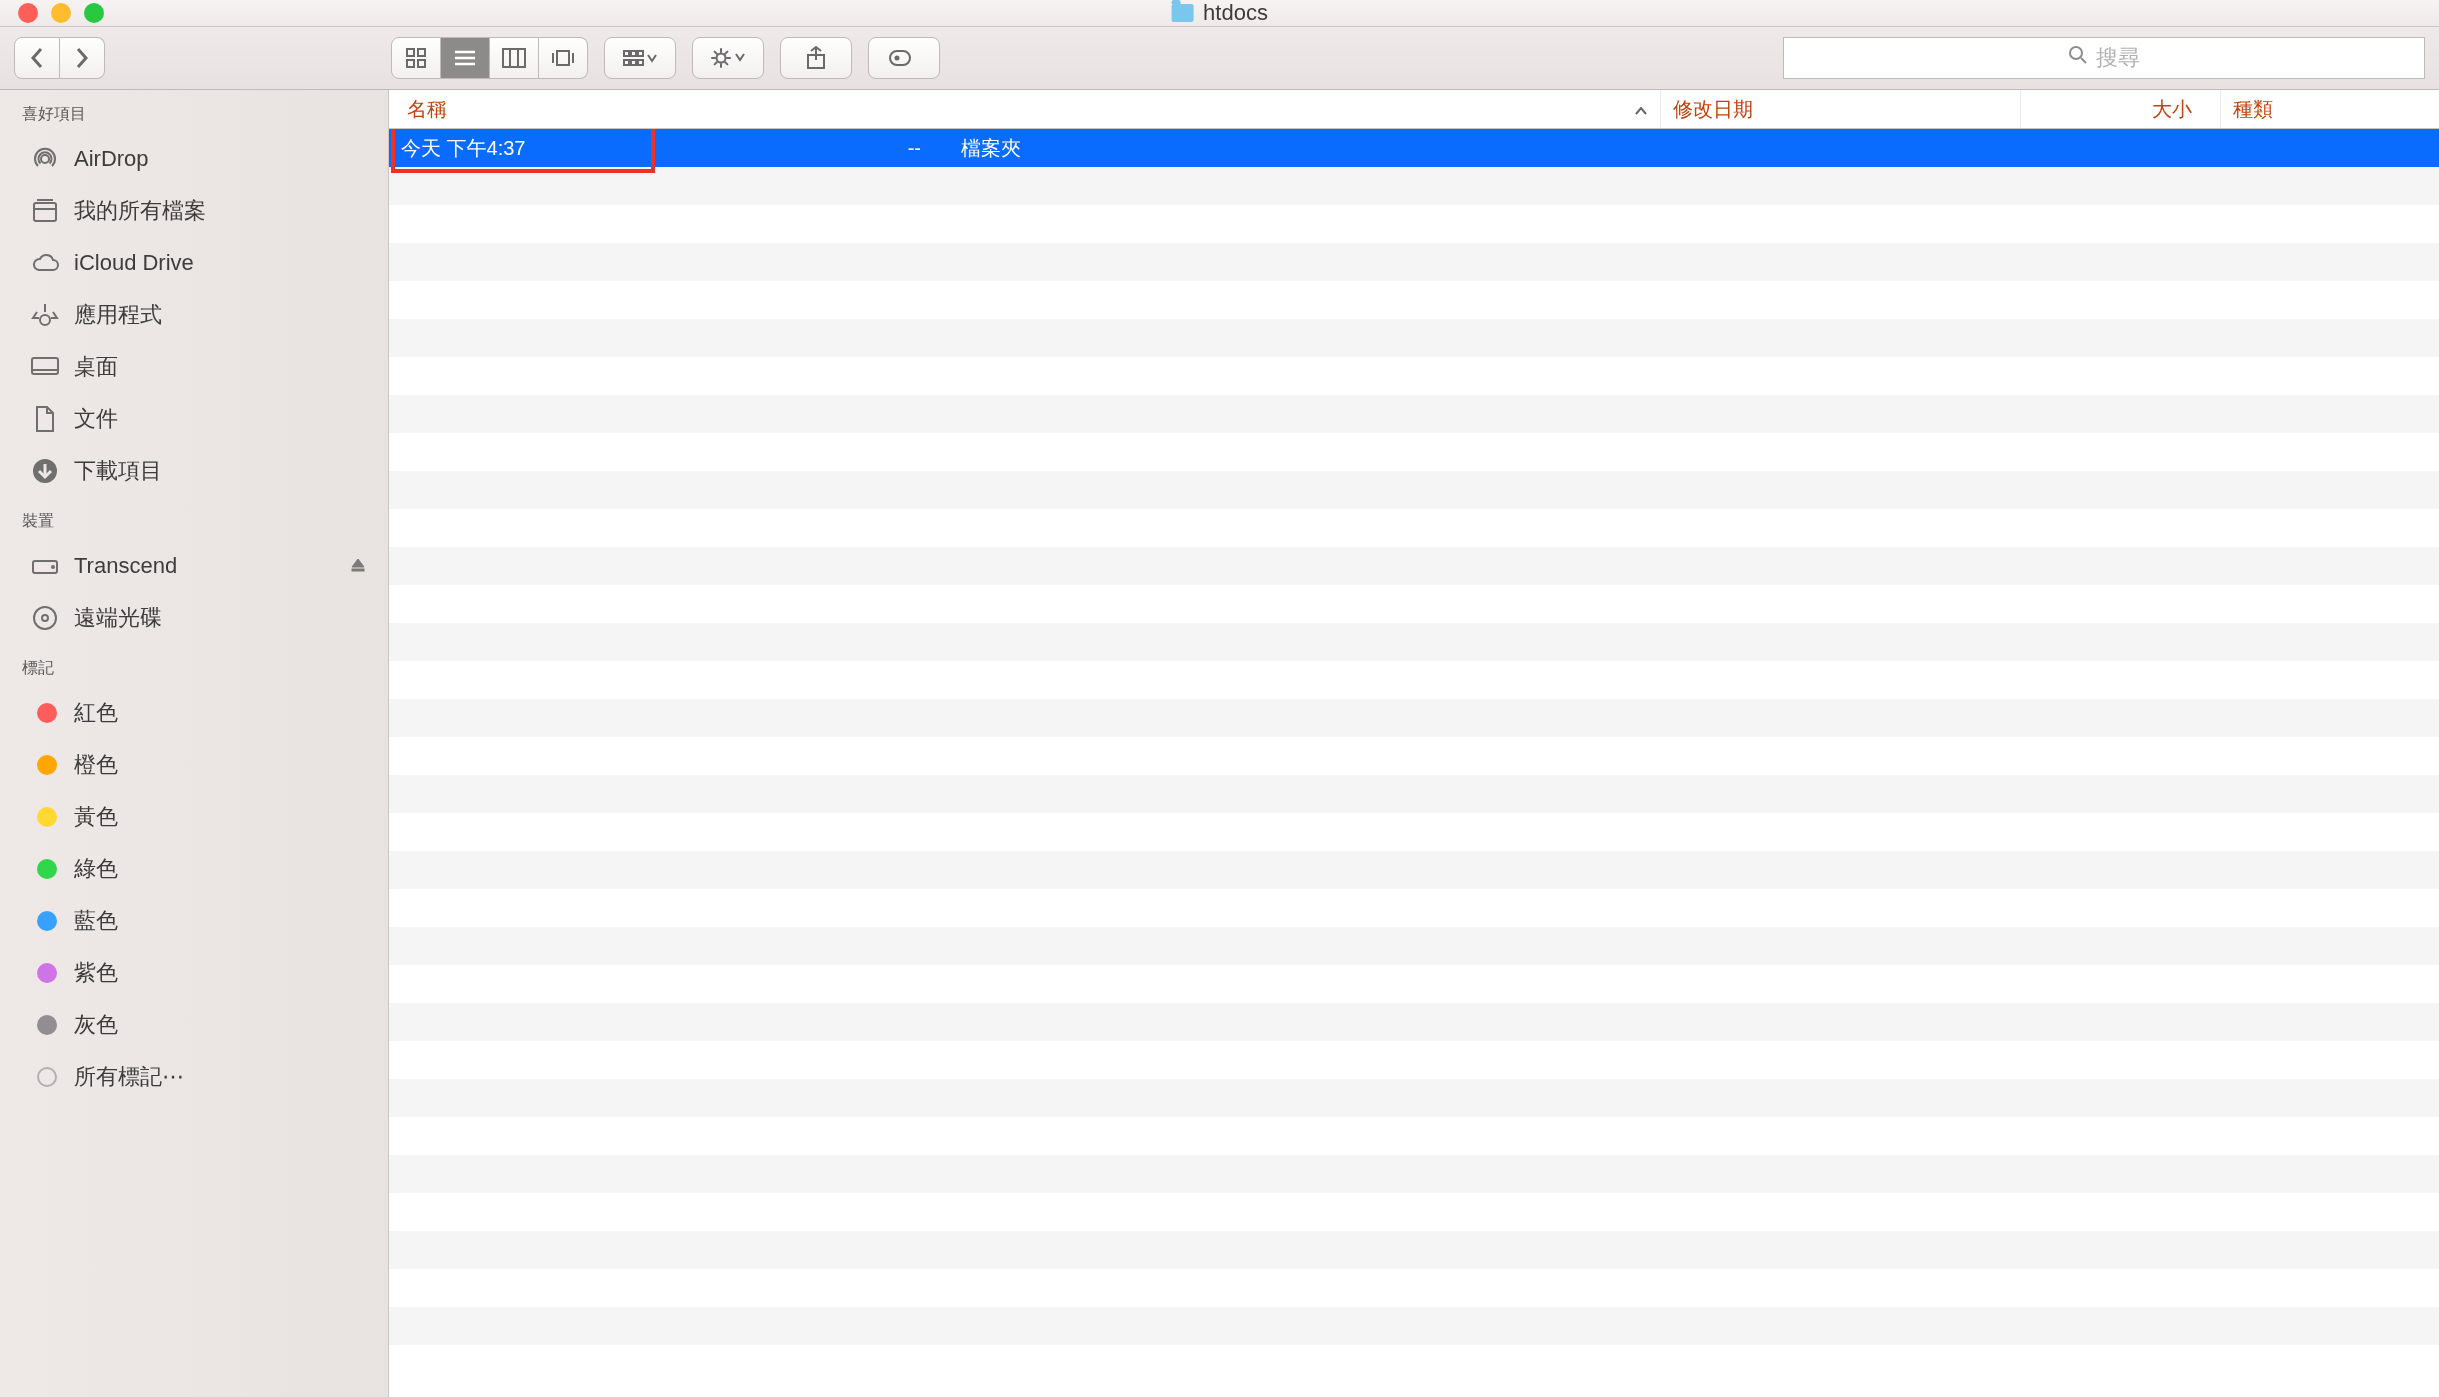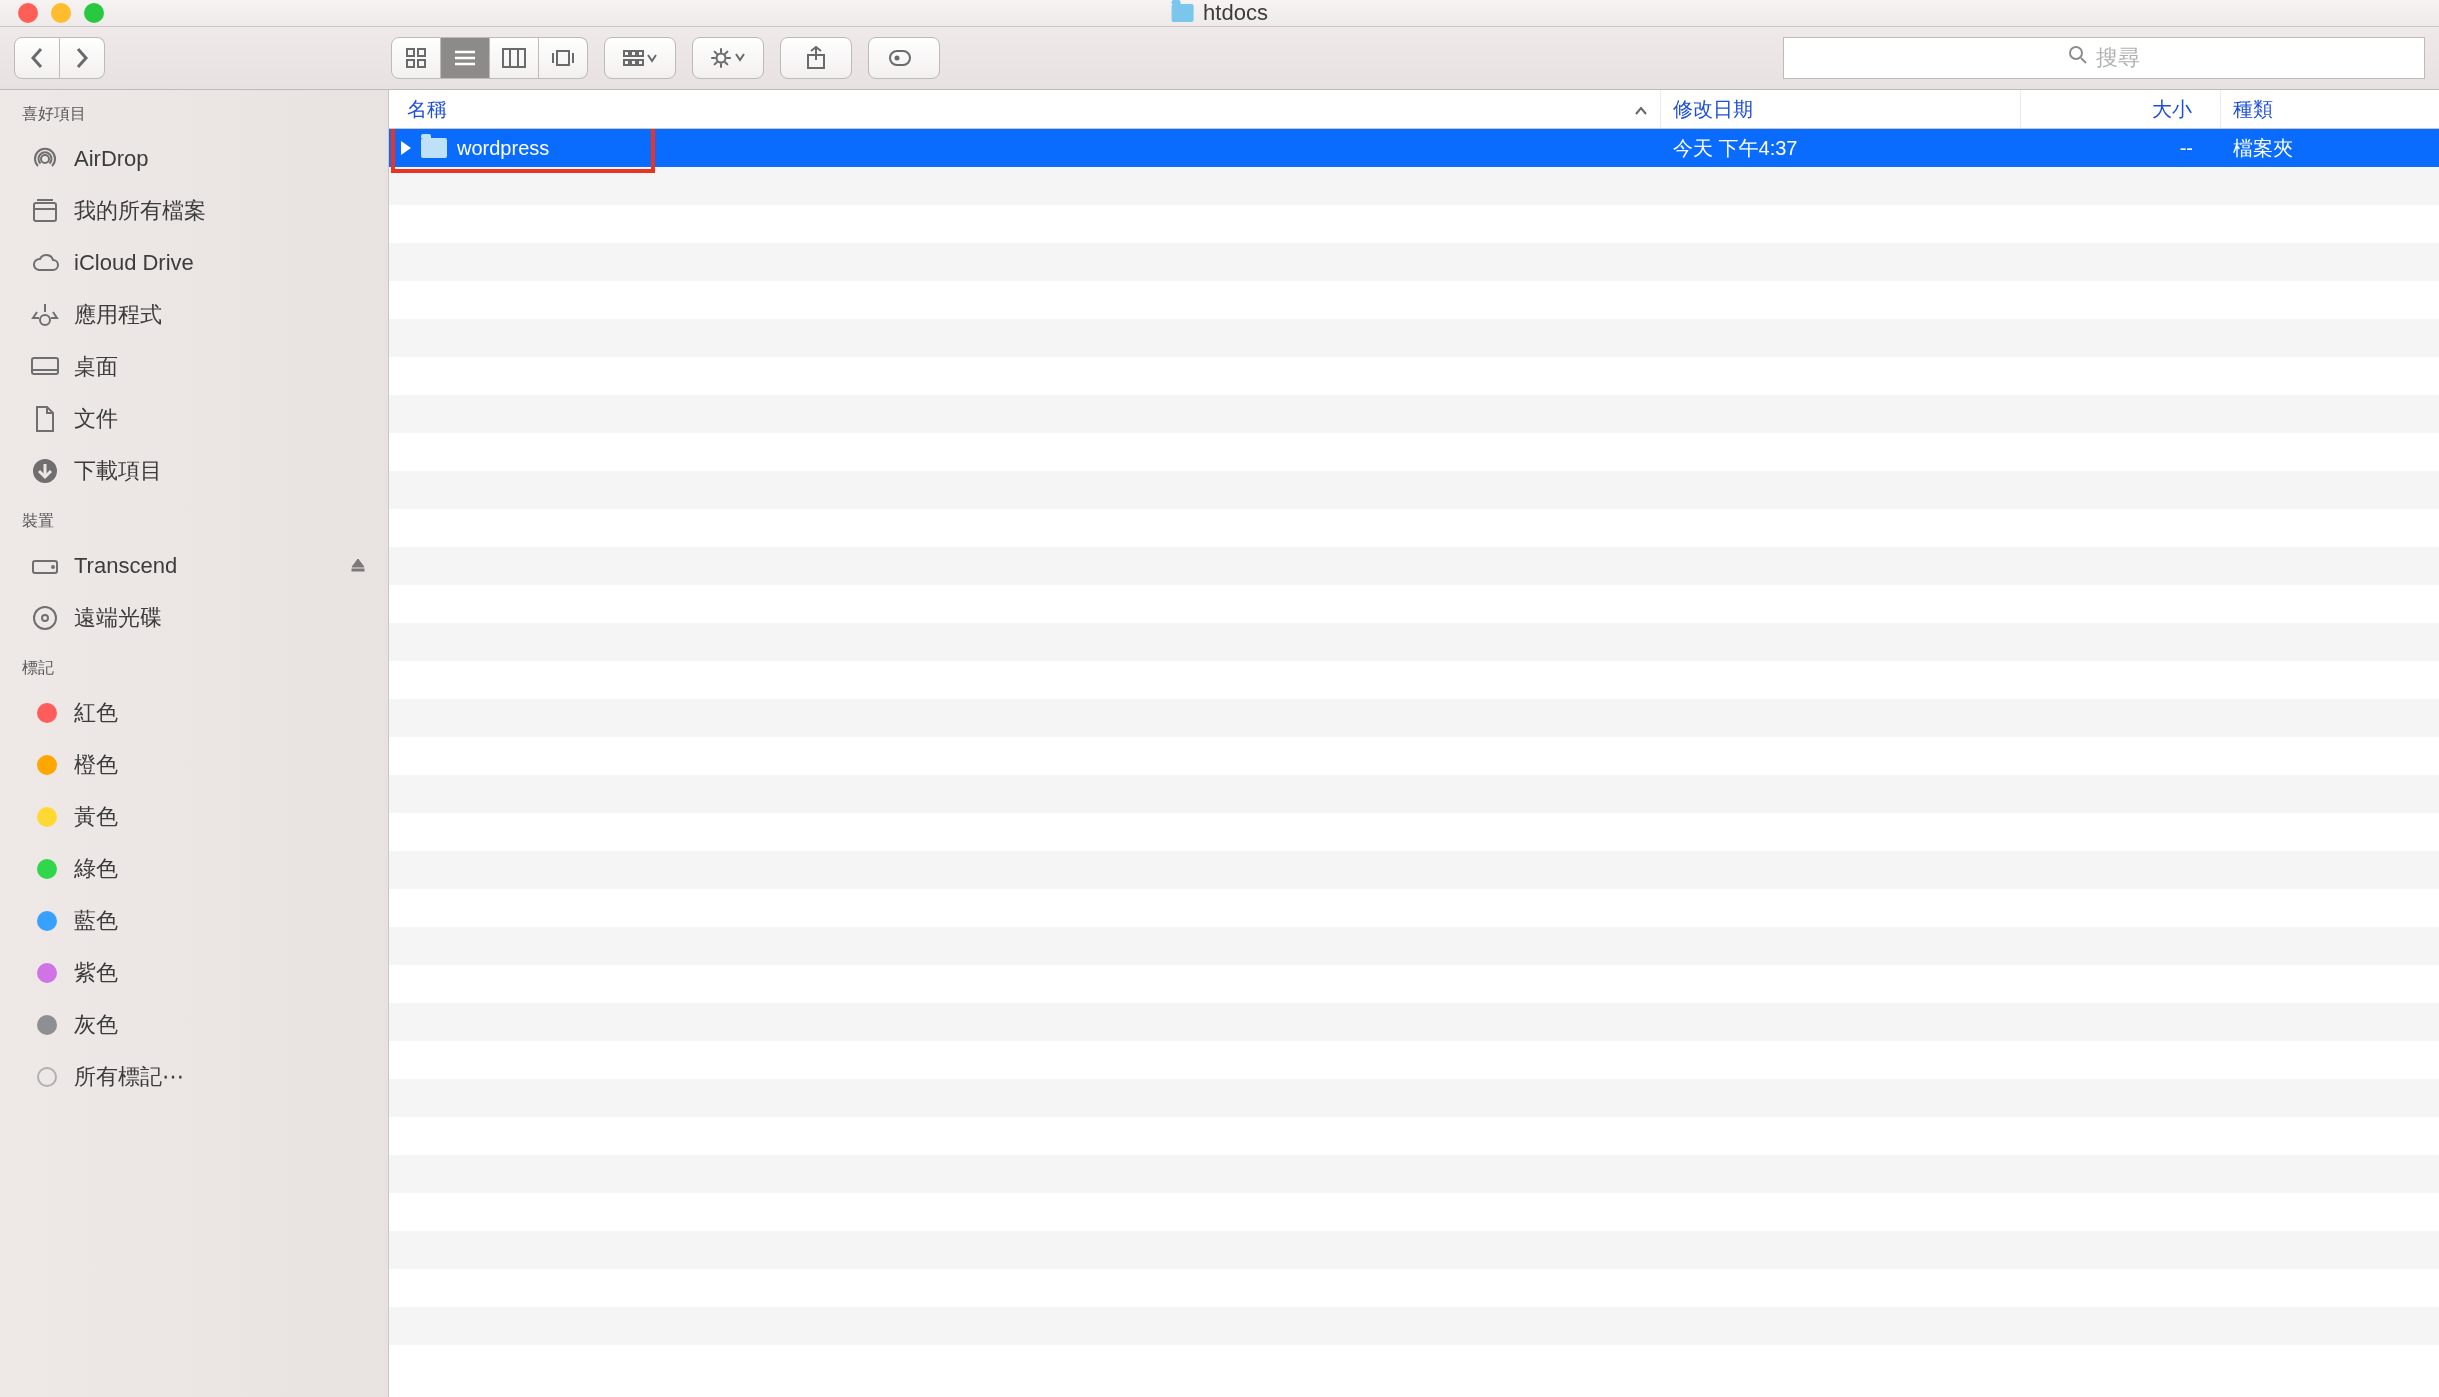--- a/index.html
+++ b/index.html
@@ -59,21 +59,21 @@
   .sidebar{width:388px;background:linear-gradient(90deg,#eee8e6,#e8e2e0);border-right:1px solid var(--border);overflow-y:auto;}
   .sb-heading{font-size:16px;color:var(--txt-header);font-weight:500;padding:14px 0 8px 22px;}
   .sb-item{display:flex;align-items:center;height:52px;padding-left:30px;font-size:22px;cursor:default;gap:14px;position:relative;}
   .sb-icon{width:30px;height:30px;display:flex;align-items:center;justify-content:center;}
   .sb-icon svg{stroke:#6f6f6f;fill:none;stroke-width:2;}
   .sb-eject{position:absolute;right:22px;}
   .tag-dot{width:20px;height:20px;border-radius:50%;margin-left:4px;}
   .tag-dot.outline{background:transparent;border:2.5px solid #b0b0b0;box-sizing:border-box;}
   
   .main{flex:1;display:flex;flex-direction:column;}
-  .col-headers{height:38px;display:flex;align-items:center;background:#fff;border-bottom:1px solid var(--border);font-size:20px;color:#1d4ed8;}
+  .col-headers{height:38px;display:flex;align-items:center;background:#fff;border-bottom:1px solid var(--border);font-size:20px;color:#c2410c;}
   .ch{height:100%;display:flex;align-items:center;padding-left:12px;border-right:1px solid #e9e9e9;box-sizing:border-box;}
   .ch-name{flex:1;padding-left:18px;position:relative;}
   .ch-name .sort{position:absolute;right:12px;}
   .ch-date{width:360px;}
   .ch-size{width:200px;justify-content:flex-end;padding-right:28px;}
   .ch-kind{width:218px;border-right:none;}
   .list{flex:1;overflow:auto;position:relative;}
   .row{height:38px;display:flex;align-items:center;font-size:20px;}
   .row:nth-child(odd){background:var(--stripe);}
   .row.selected{background:var(--selected);color:#fff;}
@@ -370,25 +370,20 @@
         </div>
         <div class="ch ch-size">
           <span>大小</span>
         </div>
         <div class="ch ch-kind">
           <span>種類</span>
         </div>
       </div>
       <div class="list" id="list">
           <div class="row selected">
-            <div class="cell-name">
-              <span class="disclose"></span>
-              <span class="row-folder-icon"></span>
-              <span>wordpress</span>
-            </div>
             <div class="cell-date">今天 下午4:37</div>
             <div class="cell-size">--</div>
             <div class="cell-kind">檔案夾</div>
           </div>
           <div class="highlight-box" style="left: 2px; top: -6px; width: 256px; height: 42px;"></div>
           <div class="row"></div>
           <div class="row"></div>
           <div class="row"></div>
           <div class="row"></div>
           <div class="row"></div>

